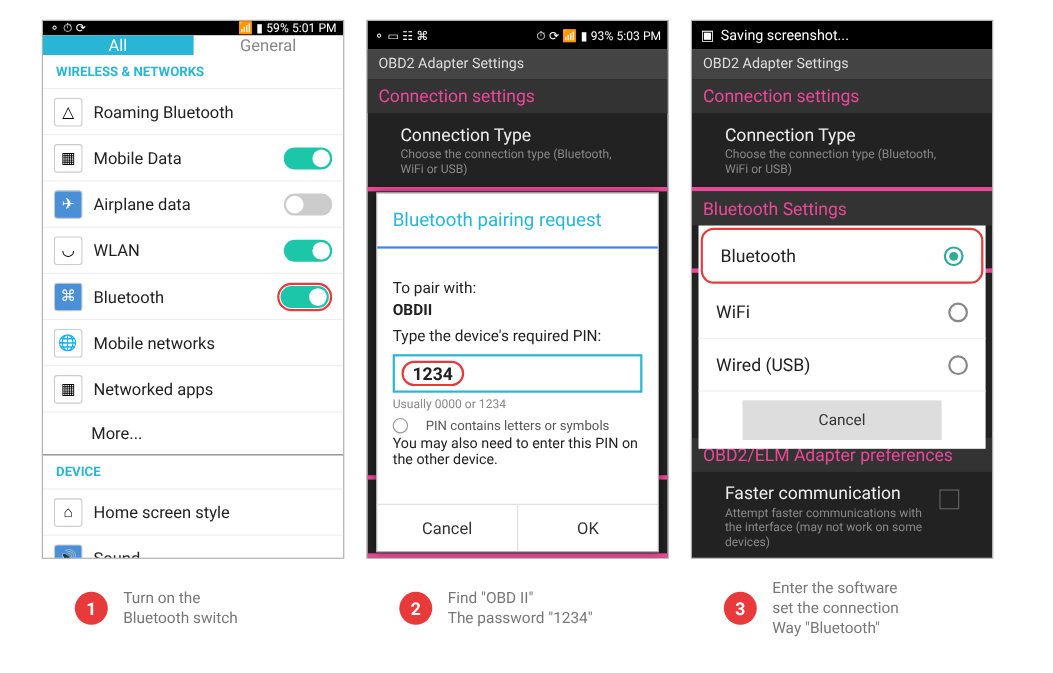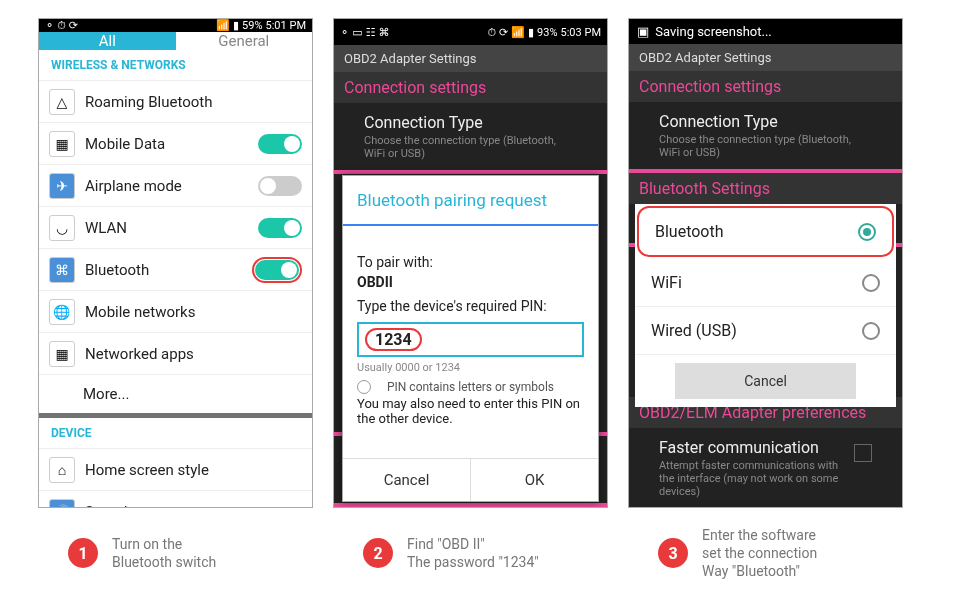--- a/index.html
+++ b/index.html
@@ -14,21 +14,21 @@
 .tab.active{background:#29b6d6;color:#fff}
 .section-hdr{padding:8px 12px;font-size:12px;font-weight:bold;color:#29b6d6;border-bottom:1px solid #eee}
 .s-item{display:flex;align-items:center;padding:8px 10px;border-bottom:1px solid #eee;min-height:42px}
 .s-ico{width:26px;height:26px;margin-right:10px;display:flex;align-items:center;justify-content:center;border:1px solid #ccc;border-radius:3px;font-size:14px}
 .s-label{flex:1;font-size:15px;color:#222}
 .toggle{width:44px;height:20px;border-radius:10px;background:#1cc6a8;position:relative}
 .toggle::after{content:"";position:absolute;right:2px;top:2px;width:16px;height:16px;border-radius:50%;background:#fff}
 .toggle.off{background:#ccc}
 .toggle.off::after{right:auto;left:2px}
 .highlight-red{border:2px solid #e83a3a;border-radius:18px;padding:1px}
-.more{padding:10px 44px;font-size:15px;color:#222;border-bottom:5px solid #737373}
+.more{padding:10px 44px;font-size:15px;color:#222;border-bottom:1px solid #737373}
 
 .dark-screen{background:#222;flex:1;color:#ccc;position:relative}
 .dark-hdr{background:#444;color:#ddd;padding:6px 10px;font-size:13px}
 .dark-sub{background:#333;color:#ec4899;padding:6px 10px;font-size:16px}
 .dark-sec{padding:10px 30px;border-bottom:4px solid #ec4899}
 .dark-title{font-size:16px;color:#eee}
 .dark-desc{font-size:11px;color:#888;margin-top:2px}
 .chk{width:18px;height:18px;border:1px solid #666;float:right;margin-top:6px}
 
 .dialog{position:absolute;left:8px;right:8px;top:130px;background:#fff;color:#222;box-shadow:0 0 8px rgba(0,0,0,.5);border:1px solid #aaa}
@@ -84,21 +84,21 @@
         <div class="s-ico">△</div>
         <div class="s-label">Roaming Bluetooth</div>
       </div>
     <div class="s-item">
         <div class="s-ico">▦</div>
         <div class="s-label">Mobile Data</div>
         <div class="toggle"></div>
       </div>
     <div class="s-item">
         <div class="s-ico" style="background:#4a90d9;color:#fff">✈</div>
-        <div class="s-label">Airplane mode</div>
+        <div class="s-label">Airplane data</div>
         <div class="toggle off"></div>
       </div>
     <div class="s-item">
         <div class="s-ico">◡</div>
         <div class="s-label">WLAN</div>
         <div class="toggle"></div>
       </div>
     <div class="s-item">
         <div class="s-ico" style="background:#4a90d9;color:#fff">⌘</div>
         <div class="s-label">Bluetooth</div>

